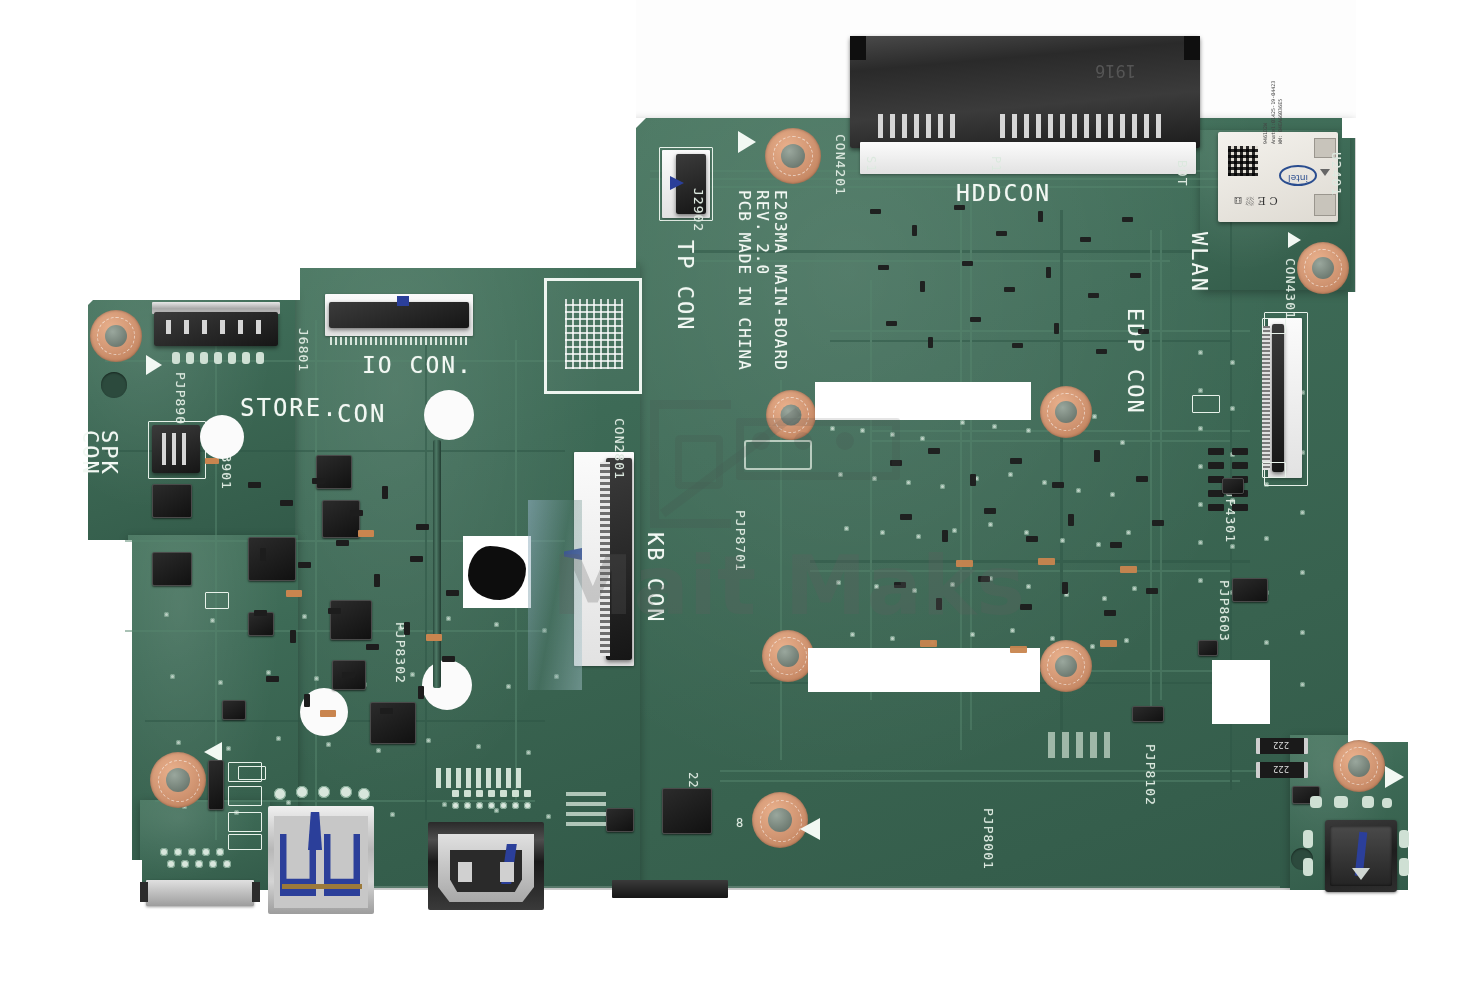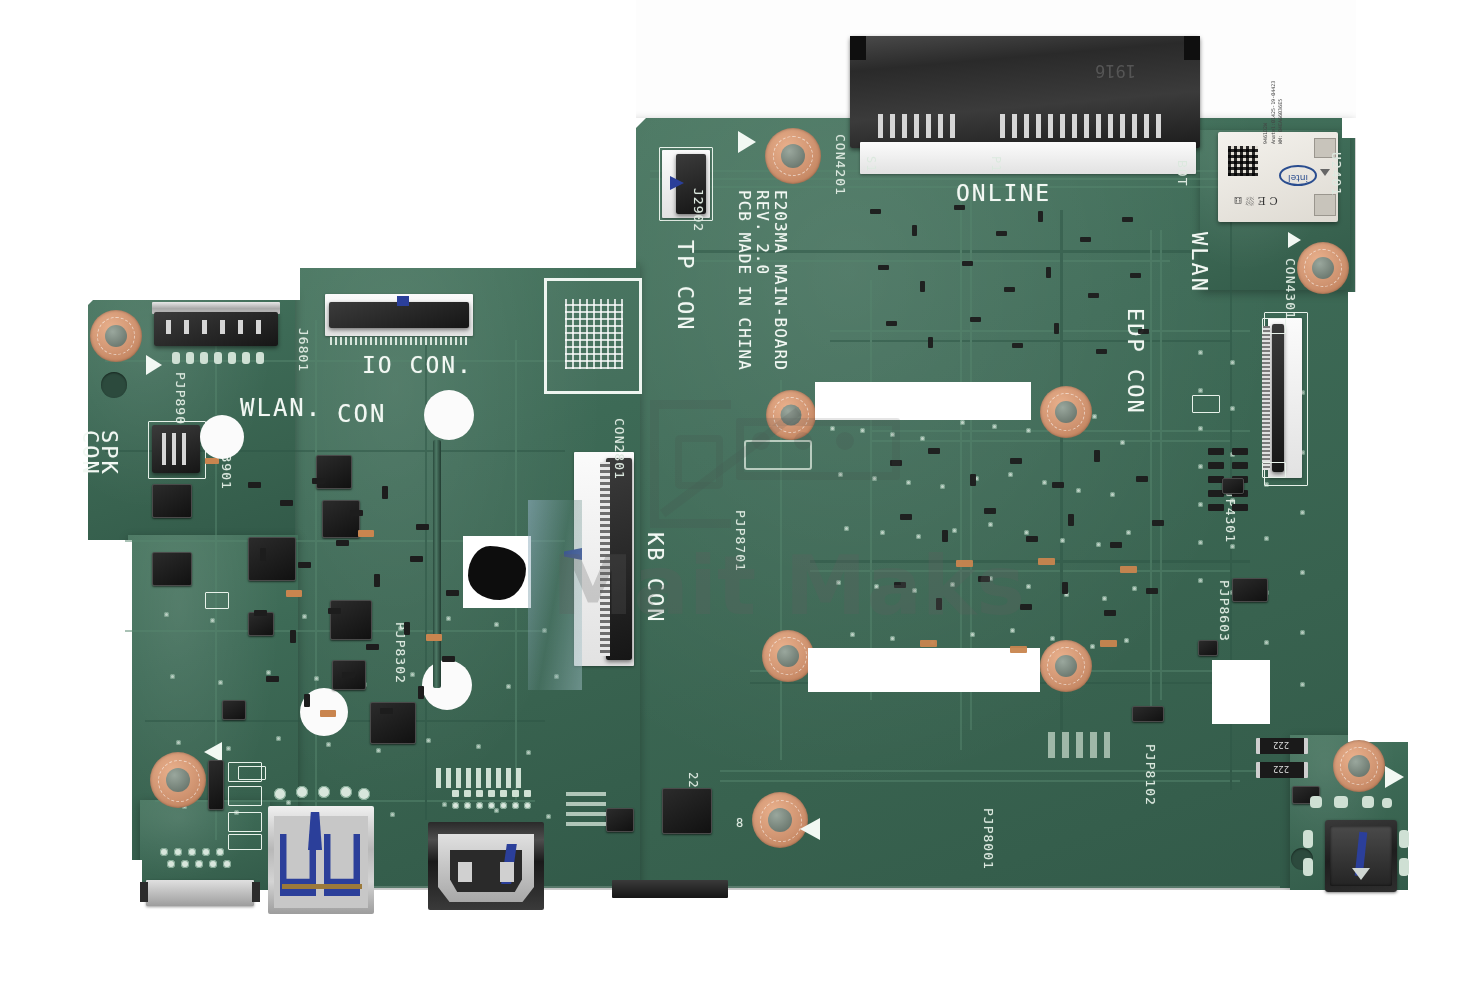--- a/index.html
+++ b/index.html
@@ -294,21 +294,21 @@
       <div class="pin" style="left:96px;top:0;width:5px;height:24px;"></div>
       <div class="pin" style="left:108px;top:0;width:5px;height:24px;"></div>
       <div class="pin" style="left:120px;top:0;width:5px;height:24px;"></div>
       <div class="pin" style="left:132px;top:0;width:5px;height:24px;"></div>
       <div class="pin" style="left:144px;top:0;width:5px;height:24px;"></div>
       <div class="pin" style="left:156px;top:0;width:5px;height:24px;"></div>
     </div>
 
     <div class="conn-wht" style="left:10px;top:106px;width:336px;height:32px;"></div>
   </div>
-  <div class="silk" style="left:956px;top:180px;font-size:23px;letter-spacing:2px;">ONLINE</div>
+  <div class="silk" style="left:956px;top:180px;font-size:23px;letter-spacing:2px;">HDDCON</div>
   <div class="silk vert thin" style="left:848px;top:134px;font-size:13px;transform:rotate(90deg);">CON4201</div>
   <div class="silk vert thin" style="left:878px;top:156px;font-size:12px;transform:rotate(90deg);">S1</div>
   <div class="silk vert thin" style="left:1003px;top:156px;font-size:12px;transform:rotate(90deg);">P1</div>
   <div class="silk vert thin" style="left:1190px;top:160px;font-size:13px;transform:rotate(90deg);">BOT</div>
 
   <div style="position:absolute;left:1218px;top:132px;width:120px;height:90px;
        background:linear-gradient(160deg,#f4f2ed,#dedad2);border-radius:2px;
        box-shadow:0 2px 4px rgba(0,0,0,.4);">
 
     <div style="position:absolute;left:10px;top:14px;width:30px;height:30px;
@@ -394,21 +394,21 @@
   <div style="position:absolute;left:172px;top:352px;width:96px;height:12px;">
     <div class="pad" style="left:0;top:0;width:8px;height:12px;border-radius:3px;"></div>
     <div class="pad" style="left:14px;top:0;width:8px;height:12px;border-radius:3px;"></div>
     <div class="pad" style="left:28px;top:0;width:8px;height:12px;border-radius:3px;"></div>
     <div class="pad" style="left:42px;top:0;width:8px;height:12px;border-radius:3px;"></div>
     <div class="pad" style="left:56px;top:0;width:8px;height:12px;border-radius:3px;"></div>
     <div class="pad" style="left:70px;top:0;width:8px;height:12px;border-radius:3px;"></div>
     <div class="pad" style="left:84px;top:0;width:8px;height:12px;border-radius:3px;"></div>
   </div>
   <div class="silk vert thin" style="left:188px;top:372px;font-size:13px;transform:rotate(90deg);">PJP8901</div>
-  <div class="silk" style="left:240px;top:394px;font-size:24px;letter-spacing:2px;">WLAN.</div>
+  <div class="silk" style="left:240px;top:394px;font-size:24px;letter-spacing:2px;">STORE.</div>
   <div class="silk" style="left:337px;top:400px;font-size:24px;letter-spacing:2px;">CON</div>
   <div class="tri" style="left:146px;top:355px;border-left:16px solid #f2f8f3;border-top:10px solid transparent;border-bottom:10px solid transparent;"></div>
 
   <div style="position:absolute;left:152px;top:425px;width:48px;height:48px;">
     <div class="silkbox" style="left:-4px;top:-4px;width:56px;height:56px;"></div>
     <div class="conn-blk" style="left:0;top:0;width:48px;height:48px;"></div>
     <div class="pin" style="left:10px;top:8px;width:4px;height:32px;"></div>
     <div class="pin" style="left:20px;top:8px;width:4px;height:32px;"></div>
     <div class="pin" style="left:30px;top:8px;width:4px;height:32px;"></div>
   </div>

